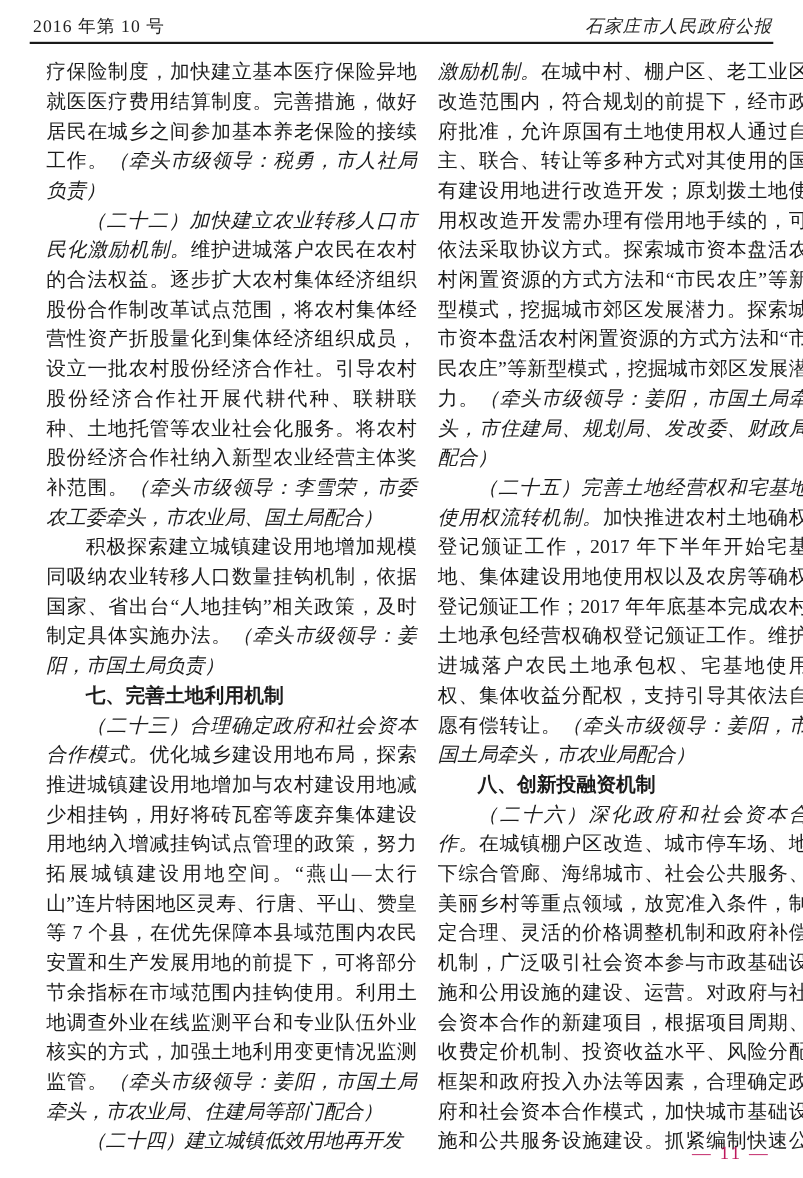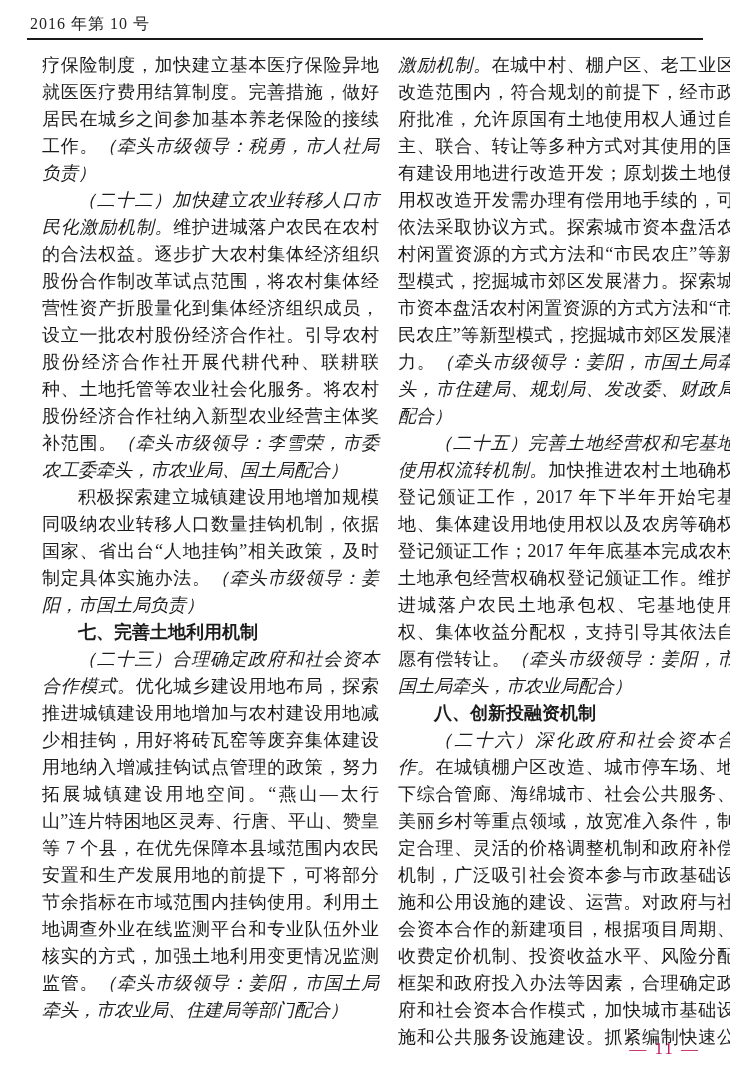--- a/index.html
+++ b/index.html
@@ -34,32 +34,34 @@
   .pagenum{
     position:absolute;bottom:12px;right:30px;
     font-size:17px;letter-spacing:2px;color:#be185d;
   }
 </style>
 </head>
 <body>
 
 <div class="header">
   <span>2016 年第 10 号</span>
+  <span class="kai">石家庄市人民政府公报</span>
 </div>
 
 <div class="rule"></div>
 
 <div class="columns">
 
   <div class="col">
     <p><span>疗保险制度，加快建立基本医疗保险异地就医医疗费用结算制度。完善措施，做好居民在城乡之间参加基本养老保险的接续工作。</span><span class="kai">（牵头市级领导：税勇，市人社局负责）</span></p>
     <p class="indent"><span class="kai">（二十二）加快建立农业转移人口市民化激励机制。</span><span>维护进城落户农民在农村的合法权益。逐步扩大农村集体经济组织股份合作制改革试点范围，将农村集体经营性资产折股量化到集体经济组织成员，设立一批农村股份经济合作社。引导农村股份经济合作社开展代耕代种、联耕联种、土地托管等农业社会化服务。将农村股份经济合作社纳入新型农业经营主体奖补范围。</span><span class="kai">（牵头市级领导：李雪荣，市委农工委牵头，市农业局、国土局配合）</span></p>
     <p class="indent"><span>积极探索建立城镇建设用地增加规模同吸纳农业转移人口数量挂钩机制，依据国家、省出台“人地挂钩”相关政策，及时制定具体实施办法。</span><span class="kai">（牵头市级领导：姜阳，市国土局负责）</span></p>
     <p class="indent heading">七、完善土地利用机制</p>
     <p class="indent"><span class="kai">（二十三）合理确定政府和社会资本合作模式。</span><span>优化城乡建设用地布局，探索推进城镇建设用地增加与农村建设用地减少相挂钩，用好将砖瓦窑等废弃集体建设用地纳入增减挂钩试点管理的政策，努力拓展城镇建设用地空间。“燕山—太行山”连片特困地区灵寿、行唐、平山、赞皇等 7 个县，在优先保障本县域范围内农民安置和生产发展用地的前提下，可将部分节余指标在市域范围内挂钩使用。利用土地调查外业在线监测平台和专业队伍外业核实的方式，加强土地利用变更情况监测监管。</span><span class="kai">（牵头市级领导：姜阳，市国土局牵头，市农业局、住建局等部门配合）</span></p>
+    <p class="indent"><span class="kai">（二十四）建立城镇低效用地再开发</span></p>
   </div>
 
   <div class="col">
     <p><span class="kai">激励机制。</span><span>在城中村、棚户区、老工业区改造范围内，符合规划的前提下，经市政府批准，允许原国有土地使用权人通过自主、联合、转让等多种方式对其使用的国有建设用地进行改造开发；原划拨土地使用权改造开发需办理有偿用地手续的，可依法采取协议方式。探索城市资本盘活农村闲置资源的方式方法和“市民农庄”等新型模式，挖掘城市郊区发展潜力。探索城市资本盘活农村闲置资源的方式方法和“市民农庄”等新型模式，挖掘城市郊区发展潜力。</span><span class="kai">（牵头市级领导：姜阳，市国土局牵头，市住建局、规划局、发改委、财政局配合）</span></p>
     <p class="indent"><span class="kai">（二十五）完善土地经营权和宅基地使用权流转机制。</span><span>加快推进农村土地确权登记颁证工作，2017 年下半年开始宅基地、集体建设用地使用权以及农房等确权登记颁证工作；2017 年年底基本完成农村土地承包经营权确权登记颁证工作。维护进城落户农民土地承包权、宅基地使用权、集体收益分配权，支持引导其依法自愿有偿转让。</span><span class="kai">（牵头市级领导：姜阳，市国土局牵头，市农业局配合）</span></p>
     <p class="indent heading">八、创新投融资机制</p>
     <p class="indent"><span class="kai">（二十六）深化政府和社会资本合作。</span><span>在城镇棚户区改造、城市停车场、地下综合管廊、海绵城市、社会公共服务、美丽乡村等重点领域，放宽准入条件，制定合理、灵活的价格调整机制和政府补偿机制，广泛吸引社会资本参与市政基础设施和公用设施的建设、运营。对政府与社会资本合作的新建项目，根据项目周期、收费定价机制、投资收益水平、风险分配框架和政府投入办法等因素，合理确定政府和社会资本合作模式，加快城市基础设施和公共服务设施建设。抓紧编制快速公交</span></p>
   </div>
 
 </div>

